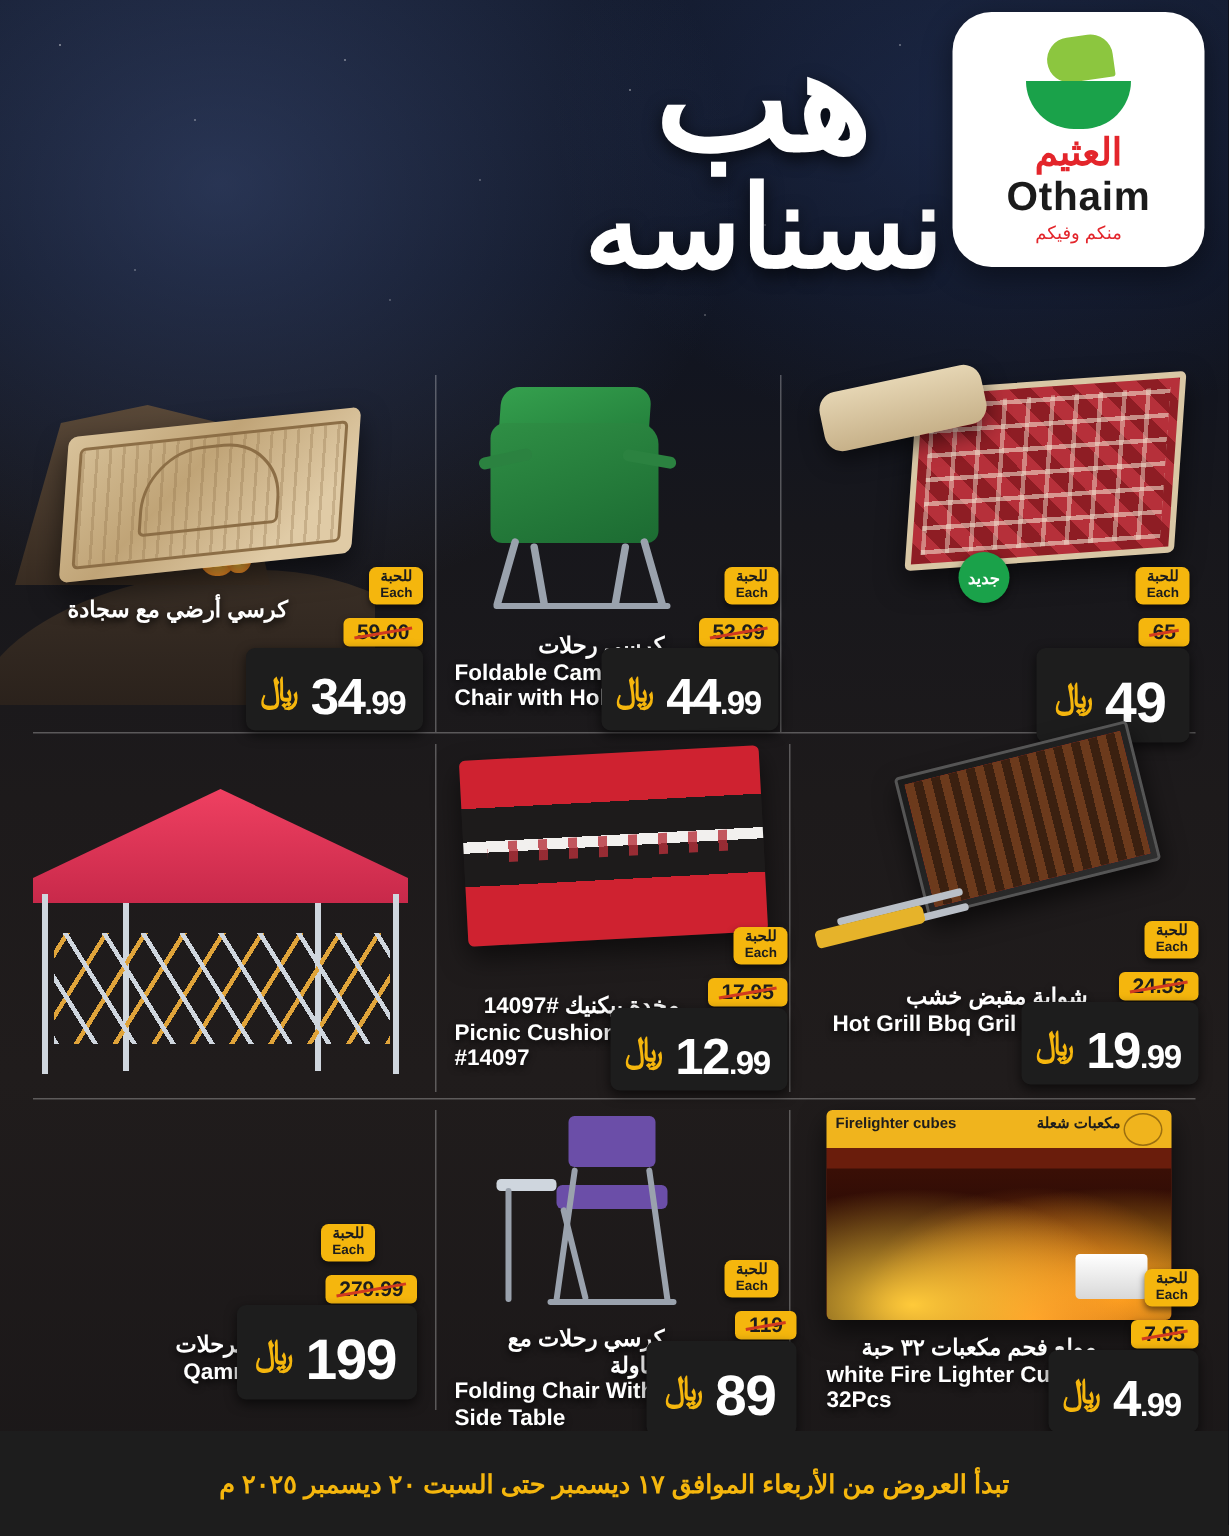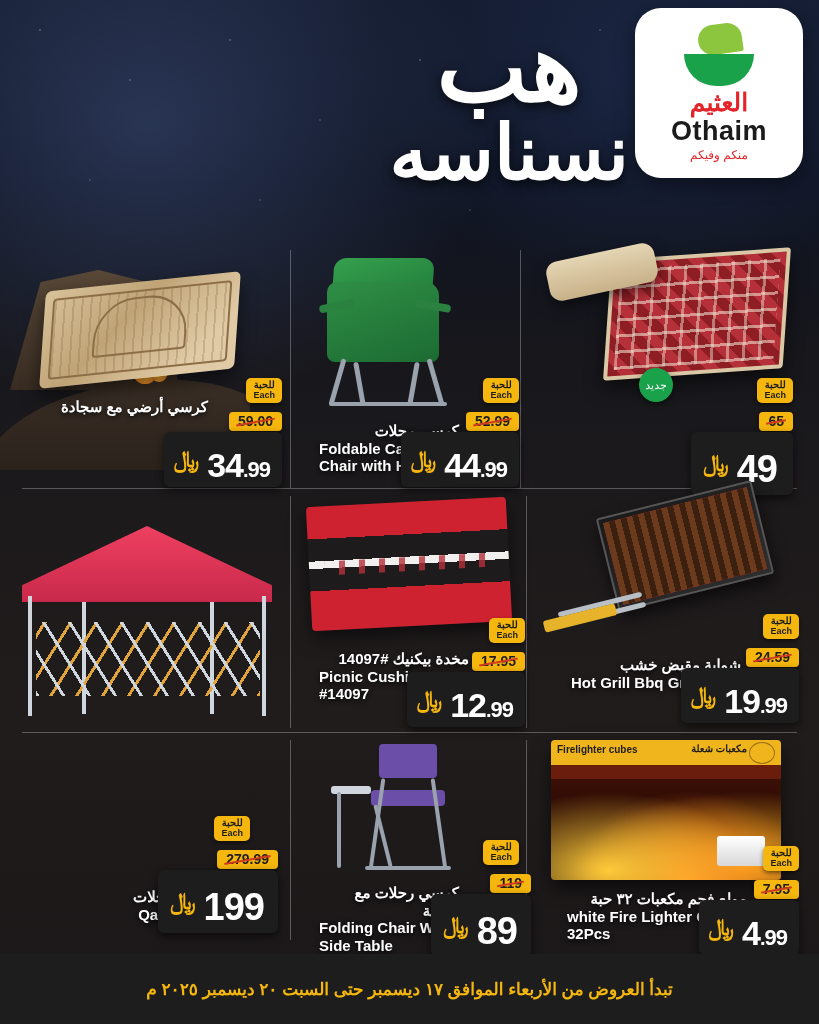--- a/index.html
+++ b/index.html
@@ -77,21 +77,21 @@
   .logo-ar { color:#e3252b; font-size: 25px; font-weight: bold; direction: rtl; line-height: 1; }
   .logo-en { color:#1b1b1b; font-size: 27px; font-weight: bold; letter-spacing: .5px; line-height: 1.25; }
   .logo-sub { color:#e3252b; font-size: 12px; direction: rtl; }
 
   
   .grid { position: absolute; left: 0; top: 240px; width: 819px; height: 715px; }
   .cell { position: absolute; }
   .divider { position: absolute; background: rgba(255,255,255,.28); }
 
   
-  .names { position: absolute; color: #fff; line-height: 1.18; text-shadow: 0 2px 5px rgba(0,0,0,.8); margin-left: 16px; }
+  .names { position: absolute; color: #fff; line-height: 1.18; text-shadow: 0 2px 5px rgba(0,0,0,.8); }
   .name-ar { direction: rtl; font-size: 15px; font-weight: bold; }
   .name-en { font-size: 15px; font-weight: bold; }
 
   
   .price-wrap { position: absolute; }
   .each-badge {
     position: absolute; right: 0; top: -34px;
     background: #f5b60d; color: #1d1d1d;
     border-radius: 5px;
     padding: 2px 7px 3px;
@@ -131,21 +131,21 @@
   .amount { font-size: 34px; font-weight: bold; line-height: 1; letter-spacing: -1px; margin-top: 12px; }
   .amount .dec { font-size: 22px; }
   .amount .dot { font-size: 20px; }
   .amount.big { font-size: 38px; }
 
   .new-badge {
     position: absolute;
     width: 34px; height: 34px; border-radius: 50%;
     background: #1aa24a; color: #fff;
     display: flex; align-items: center; justify-content: center;
-    font-size: 11px; font-weight: normal; direction: rtl;
+    font-size: 11px; font-weight: bold; direction: rtl;
     box-shadow: 0 2px 6px rgba(0,0,0,.5);
   }
 
   
   .footer {
     position: absolute; left: 0; bottom: 0; width: 100%; height: 70px;
     background: #1d1d1d;
     display: flex; align-items: center; justify-content: center;
   }
   .footer-text {
@@ -470,21 +470,21 @@
         <div class="new-price" style="padding: 6px 14px 7px 12px;">
           <span class="riyal">﷼</span>
           <span class="amount big">199</span>
         </div>
       </div>
     </div>
 
     <div class="cell" style="left:291px; top:250px; width:235px; height:242px;">
       <div class="cushion" style="left:18px; top:12px; width:200px; height:124px;"></div>
 
-      <div class="names" style="left:12px; top:160px; width:150px;">
+      <div class="names" style="left:12px; top:172px; width:150px;">
         <div class="name-ar">مخدة بيكنيك #14097</div>
         <div class="name-en">Picnic Cushion #14097</div>
       </div>
 
       <div class="price-wrap" style="left:126px; top:162px; width:108px; height:60px;">
         <div class="each-badge">
           <div class="ar">للحبة</div>
           <div class="en">Each</div>
         </div>
         <div class="old-price">

